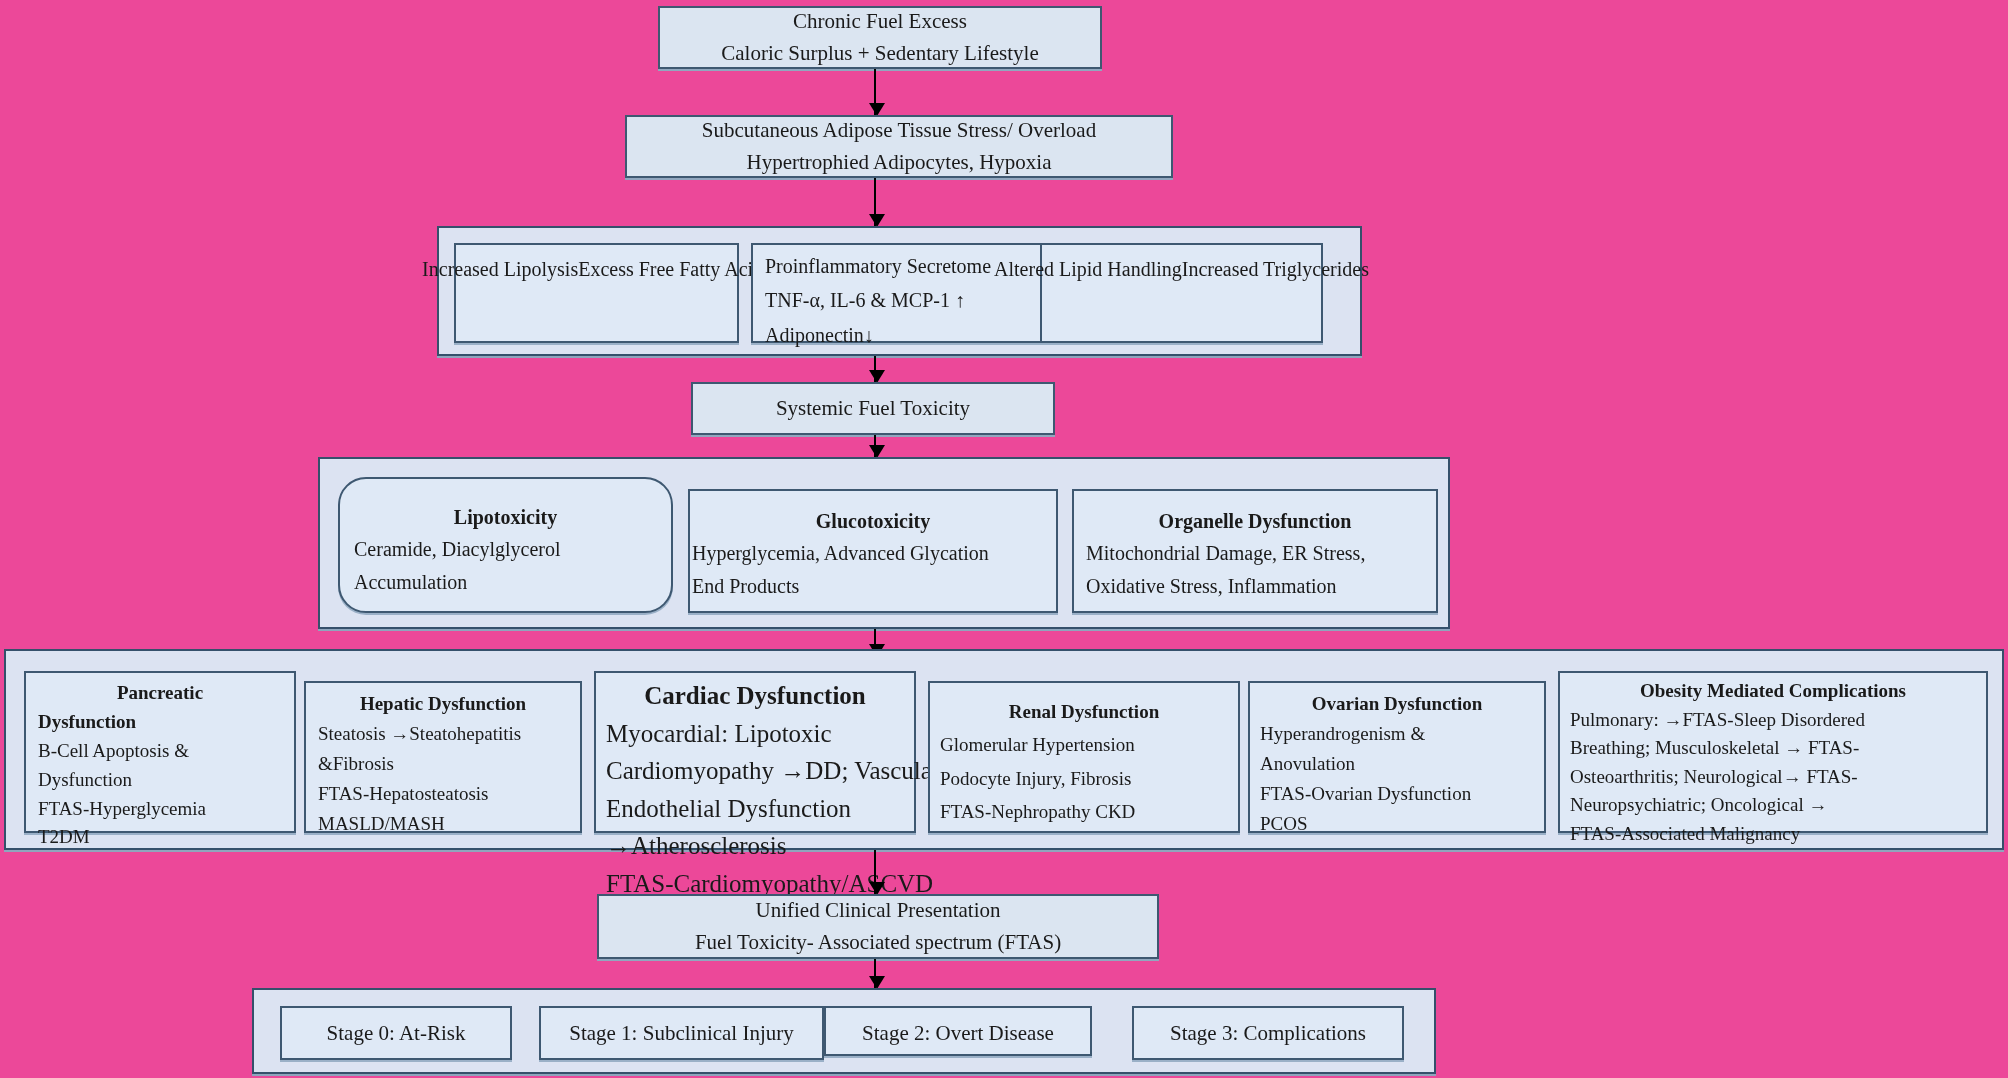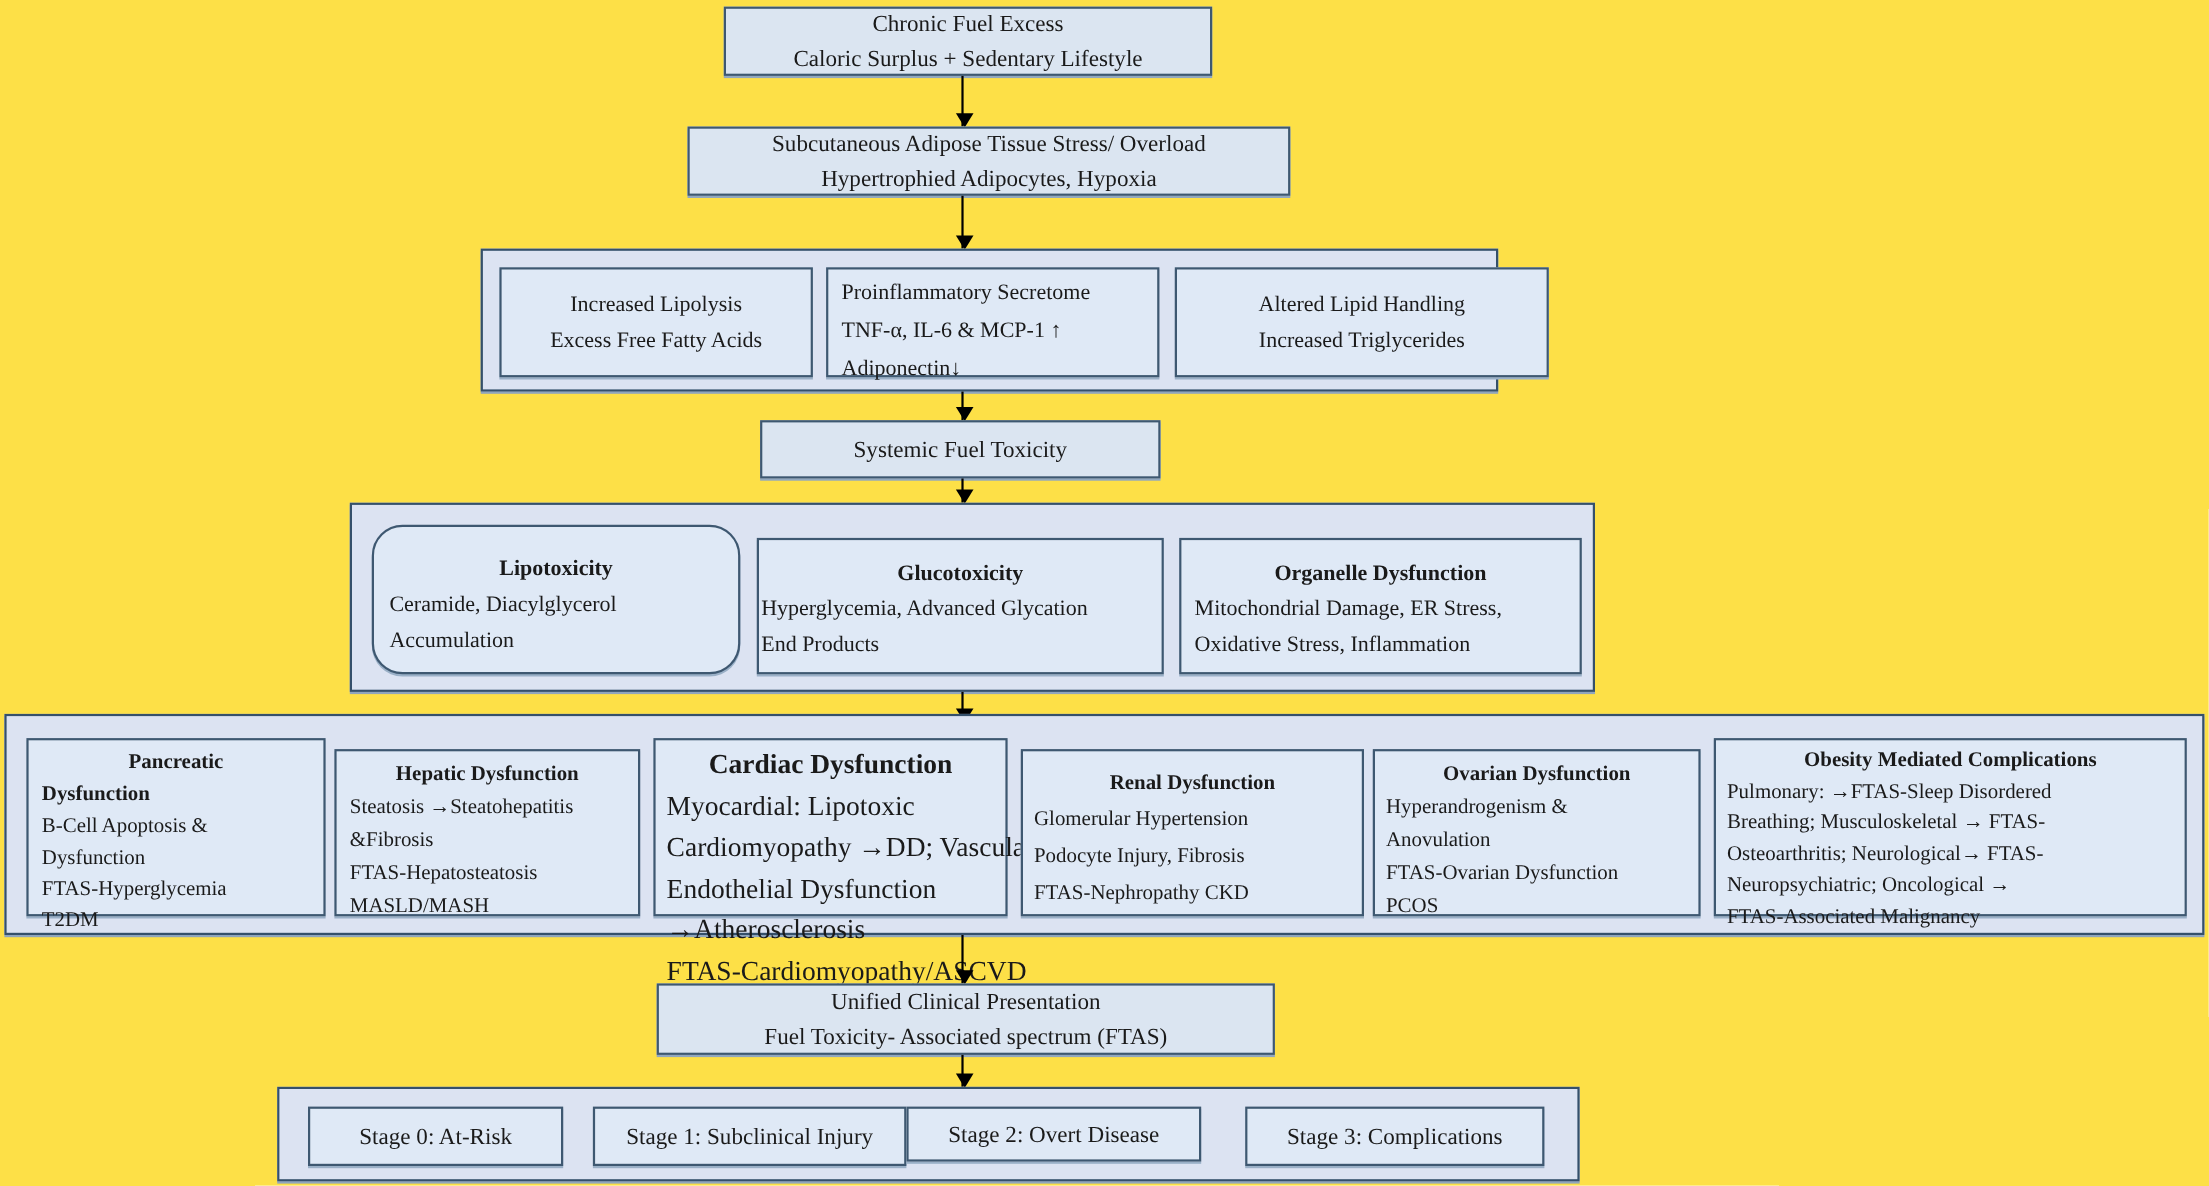--- a/index.html
+++ b/index.html
@@ -8,21 +8,21 @@
     background: #ffffff;
   }
   body {
     font-family: "Liberation Serif", "DejaVu Serif", serif;
     color: #1a1a1a;
   }
   #canvas {
     position: relative;
     width: 2008px;
     height: 1078px;
-    background: #fde047;
+    background: #ec4899;
     overflow: hidden;
   }
 
   
   .node {
     position: absolute;
     box-sizing: border-box;
     background: #dbe5f1;
     border: 2px solid #3e5871;
     box-shadow: 0 2px 0 0 #91a7bf;
@@ -51,22 +51,21 @@
     box-sizing: border-box;
     background: #dfe9f6;
     border: 2px solid #3e5871;
     box-shadow: 0 2px 0 0 #9ab0c7;
     font-size: 20px;
     line-height: 1.62;
     padding: 8px 10px;
   }
   .card.centered {
     display: flex;
-    flex-direction: column;
-    align-items: center;
+    align-items: flex-start;
     justify-content: center;
     text-align: center;
   }
   .card .hd {
     display: block;
     font-weight: bold;
     text-align: center;
     white-space: nowrap;
   }
   .card .ln { display: block; white-space: nowrap; }
@@ -112,21 +111,21 @@
   <div class="group" style="left:437px; top:226px; width:925px; height:130px;">
     <div class="card centered" style="left:15px; top:15px; width:285px; height:100px;">
       <span class="ln">Increased Lipolysis</span>
       <span class="ln">Excess Free  Fatty Acids</span>
     </div>
     <div class="card" style="left:312px; top:15px; width:303px; height:100px; padding:4px 12px; line-height:1.72;">
       <span class="ln">Proinflammatory  Secretome</span>
       <span class="ln">TNF-α, IL-6 &amp; MCP-1 ↑</span>
       <span class="ln">Adiponectin↓</span>
     </div>
-    <div class="card centered" style="left:629px; top:15px; width:340px; height:100px;">
+    <div class="card centered" style="left:601px; top:15px; width:283px; height:100px;">
       <span class="ln">Altered Lipid  Handling</span>
       <span class="ln">Increased Triglycerides</span>
     </div>
   </div>
 
   <div class="arrow" style="left:874px; top:356px; height:26px;"></div>
 
   <div class="node" style="left:691px; top:382px; width:364px; height:53px;">
     <span class="ln">Systemic Fuel Toxicity</span>
   </div>

